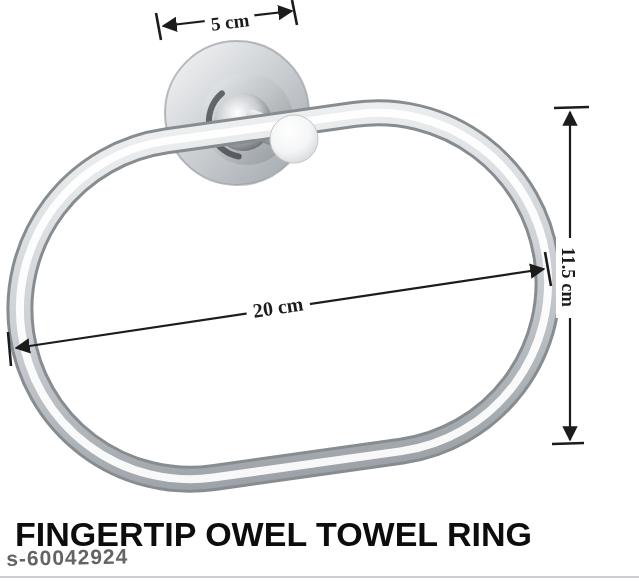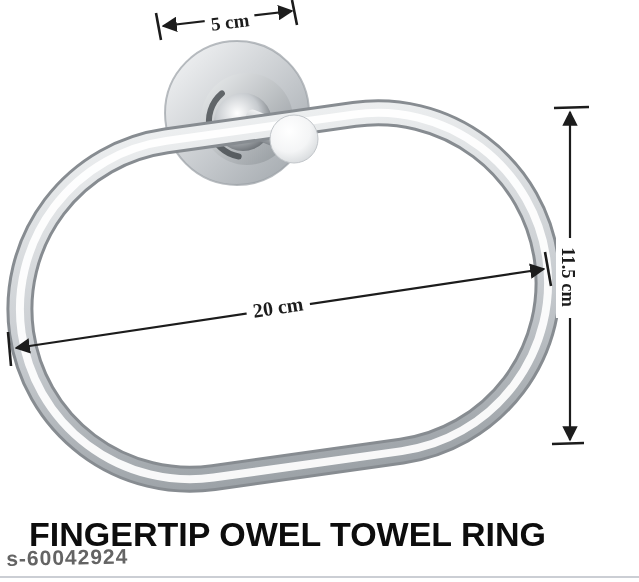--- a/index.html
+++ b/index.html
@@ -16,21 +16,21 @@
   .dim{stroke:var(--annotation-ink); stroke-width:2.2; fill:none;}
   .tick{stroke:var(--annotation-ink); stroke-width:2.6; fill:none;}
   #arrow path{fill:var(--annotation-ink);}
   .dim-label{
     font-family:"Liberation Serif", serif; font-weight:bold;
     fill:var(--annotation-ink);
   }
   .label-bg{fill:var(--background);}
   .title{
     position:absolute; left:15px; top:517px; width:545px;
-    text-align:center; font-size:34px; font-weight:bold;
+    text-align:left; font-size:34px; font-weight:bold;
     letter-spacing:0px; color:var(--title-ink); line-height:34px;
     white-space:nowrap;
   }
   .watermark{
     position:absolute; left:6px; top:548px;
     font-size:21px; font-weight:700; letter-spacing:1px;
     color:var(--watermark-ink); opacity:0.88;
     transform:rotate(-1.2deg); transform-origin:left top;
     line-height:21px; white-space:nowrap;
   }

